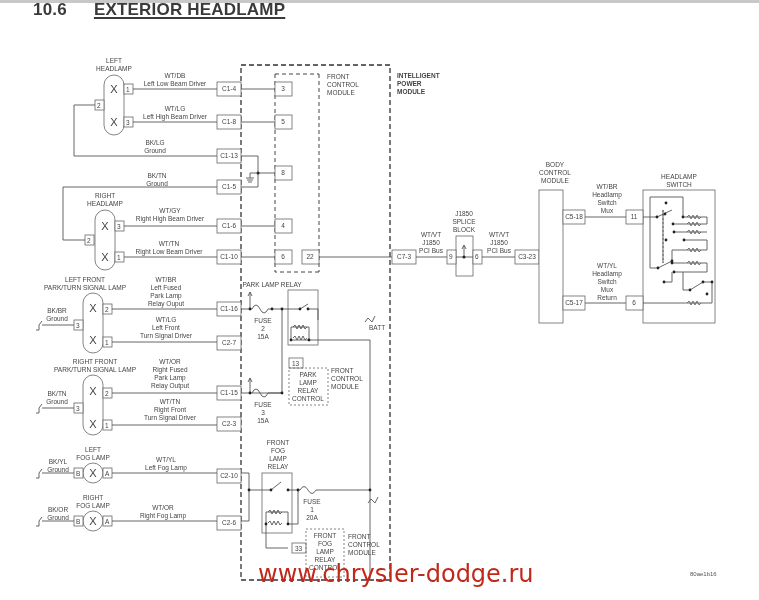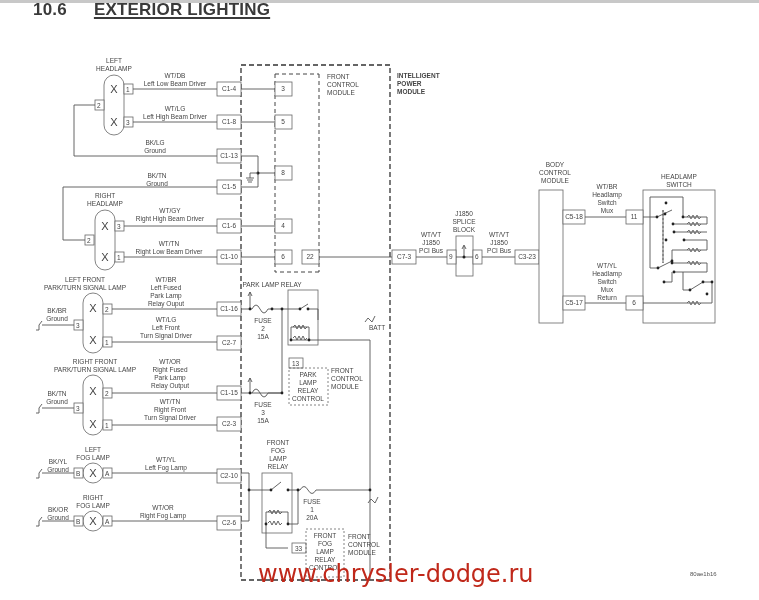--- a/index.html
+++ b/index.html
@@ -17,21 +17,21 @@
   .dash{stroke:#333;stroke-width:1.3;fill:none;stroke-dasharray:5,3;}
   .dash2{stroke:#444;stroke-width:1;fill:none;stroke-dasharray:4,3;}
   .dot{fill:#222;}
   #watermark{position:absolute;left:258px;top:560px;font-family:"DejaVu Sans",sans-serif;font-size:24px;color:#c0281a;}
   #figid{position:absolute;left:690px;top:571px;font-size:6px;color:#555;font-family:"Liberation Sans",sans-serif;}
 </style>
 </head>
 <body>
 
 <div id="topbar"></div>
-<div id="title"><span class="num">10.6</span><span class="txt">EXTERIOR LIGHTING</span></div>
+<div id="title"><span class="num">10.6</span><span class="txt">EXTERIOR HEADLAMP</span></div>
 
 <svg id="diagram" width="759" height="600" viewBox="0 0 759 600">
 
   <rect x="241" y="65" width="149" height="515" class="dash"></rect>
   <g>
     <text class="tb" x="397" y="78">INTELLIGENT</text>
     <text class="tb" x="397" y="86">POWER</text>
     <text class="tb" x="397" y="94">MODULE</text>
   </g>
 

